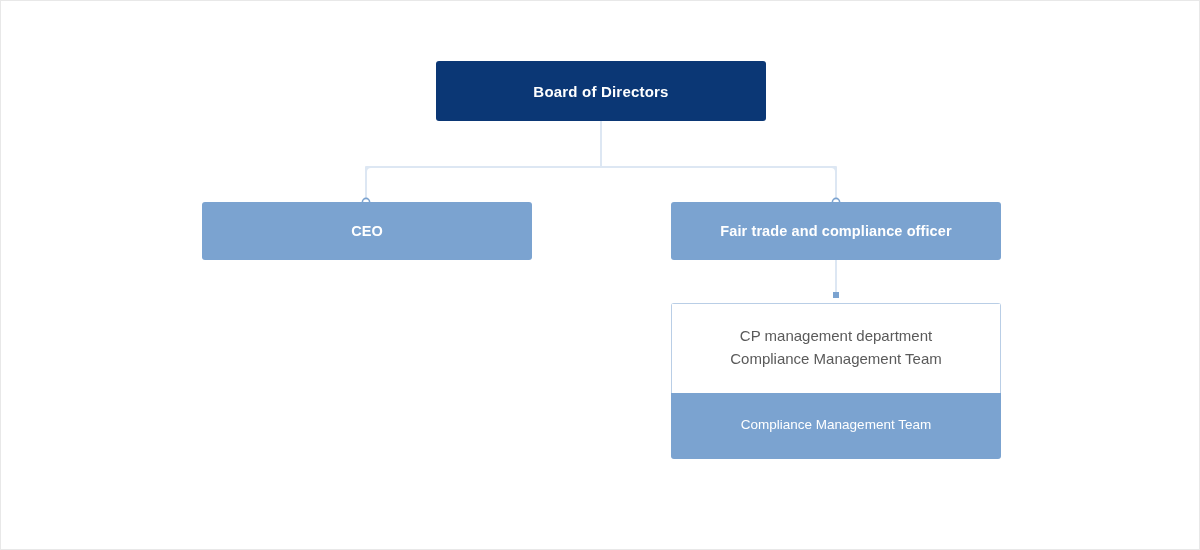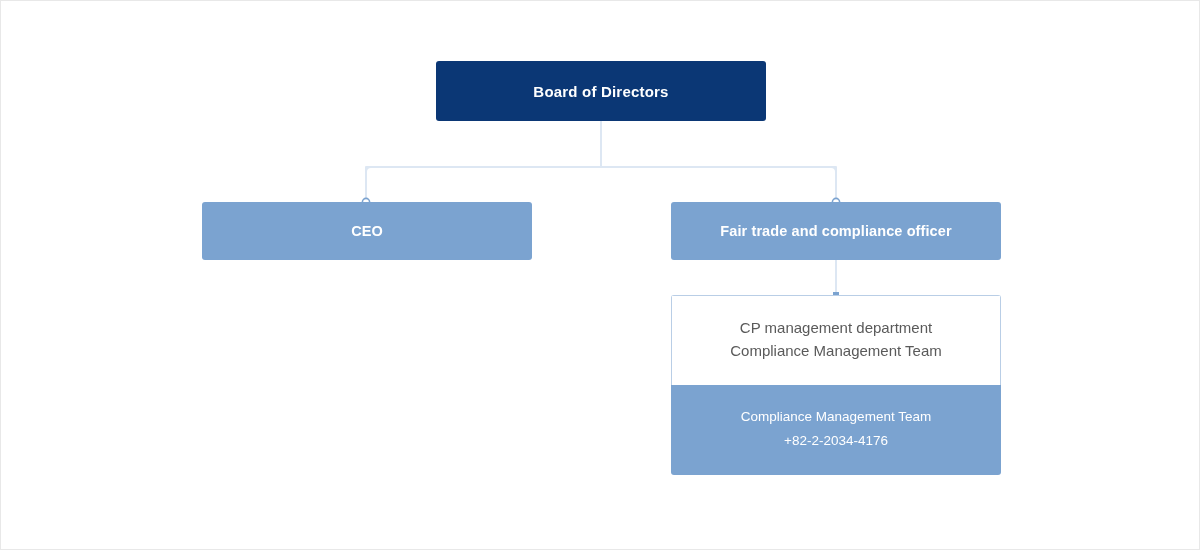--- a/index.html
+++ b/index.html
@@ -73,21 +73,21 @@
 
   .node-officer {
     left: 670px;
     top: 201px;
   }
 
   
   .dept-card {
     position: absolute;
     left: 670px;
-    top: 294px;
+    top: 302px;
     width: 330px;
     border-radius: 3px;
     overflow: hidden;
     box-sizing: border-box;
   }
 
   .dept-head {
     box-sizing: border-box;
     background: #ffffff;
     border: 1px solid #b9cee6;
@@ -154,18 +154,17 @@
 
   <div class="dept-card">
 
     <div class="dept-head">
       <span class="line">CP management department</span>
       <span class="line">Compliance Management Team</span>
     </div>
 
     <div class="dept-body">
       <span class="line">Compliance Management Team</span>
-      <span class="line">+82-2-2034-4176</span>
     </div>
 
   </div>
 
 </div>
 
 </body></html>

